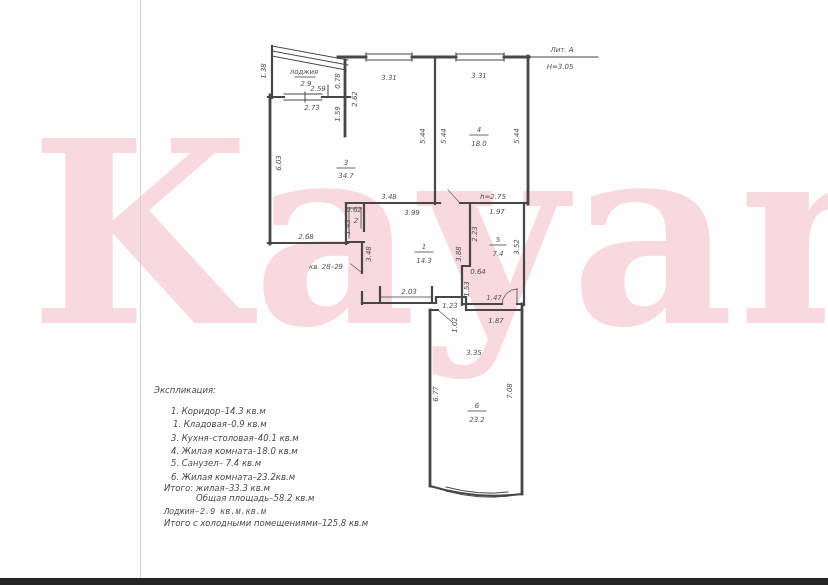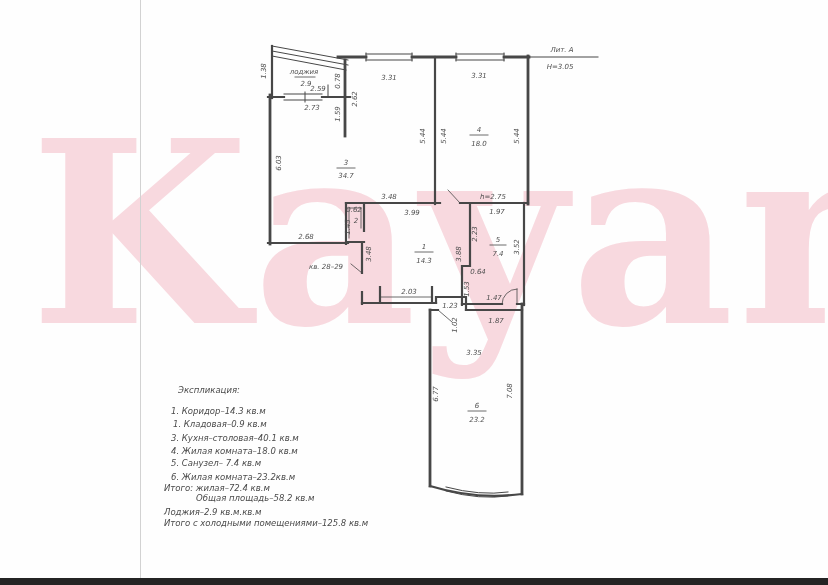--- a/index.html
+++ b/index.html
@@ -13,26 +13,26 @@
              background:#d2d2d2;z-index:1;}
   .bottom-bar{position:absolute;left:0;bottom:0;width:828px;height:7px;background:#242424;z-index:3;}
   svg.plan{position:absolute;left:0;top:0;z-index:2;}
   svg.plan path,svg.plan line{stroke:#474747;fill:none;stroke-linecap:square;}
   svg.plan text{fill:#4f4f4f;font-family:"DejaVu Sans",sans-serif;font-style:italic;
                 font-size:7px;text-anchor:middle;}
   .w3{stroke-width:2.8;} .w2{stroke-width:2.2;} .t{stroke-width:1;} .t8{stroke-width:.8;}
   .legend{position:absolute;left:0;top:0;z-index:2;font-family:"DejaVu Sans",sans-serif;
           font-style:italic;font-size:8.5px;color:#4a4a4a;}
   .legend span{position:absolute;white-space:nowrap;}
-  .lg-title{left:178px;top:385px;}
+  .lg-title{left:154px;top:385px;}
   .lg-i0{left:171px;top:406px;} .lg-i1{left:173px;top:419px;}
   .lg-i2{left:171px;top:433px;} .lg-i3{left:171px;top:446px;text-align:center;}
   .lg-i4{left:171px;top:458px;} .lg-i5{left:171px;top:472px;}
   .lg-t0{left:164px;top:483px;} .lg-t1{left:196px;top:493px;}
-  .lg-t2{left:164px;top:507px;} .lg-t3{left:164px;top:518px;}
+  .lg-t2{left:164px;top:507px;font-family:Liberation Mono, monospace;} .lg-t3{left:164px;top:518px;}
 </style>
 </head>
 <body>
 
 <div class="sheet">
 
   <div class="watermark">Kayan</div>
   <div class="sheet-border-left"></div>
 
   <svg class="plan" width="828" height="585" viewBox="0 0 828 585">
@@ -167,20 +167,20 @@
   </svg>
 
   <div class="legend">
     <span class="lg-title">Экспликация:</span>
     <span class="lg-i0">1. Коридор–14.3 кв.м</span>
     <span class="lg-i1">1. Кладовая–0.9 кв.м</span>
     <span class="lg-i2">3. Кухня–столовая–40.1 кв.м</span>
     <span class="lg-i3">4. Жилая комната–18.0 кв.м</span>
     <span class="lg-i4">5. Санузел– 7.4 кв.м</span>
     <span class="lg-i5">6. Жилая комната–23.2кв.м</span>
-    <span class="lg-t0">Итого: жилая–72.4 кв.м</span>
+    <span class="lg-t0">Итого: жилая–33.3 кв.м</span>
     <span class="lg-t1">Общая площадь–58.2 кв.м</span>
     <span class="lg-t2">Лоджия–2.9 кв.м.кв.м</span>
     <span class="lg-t3">Итого с холодными помещениями–125.8 кв.м</span>
   </div>
 
   <div class="bottom-bar"></div>
 </div>
 
 </body></html>

